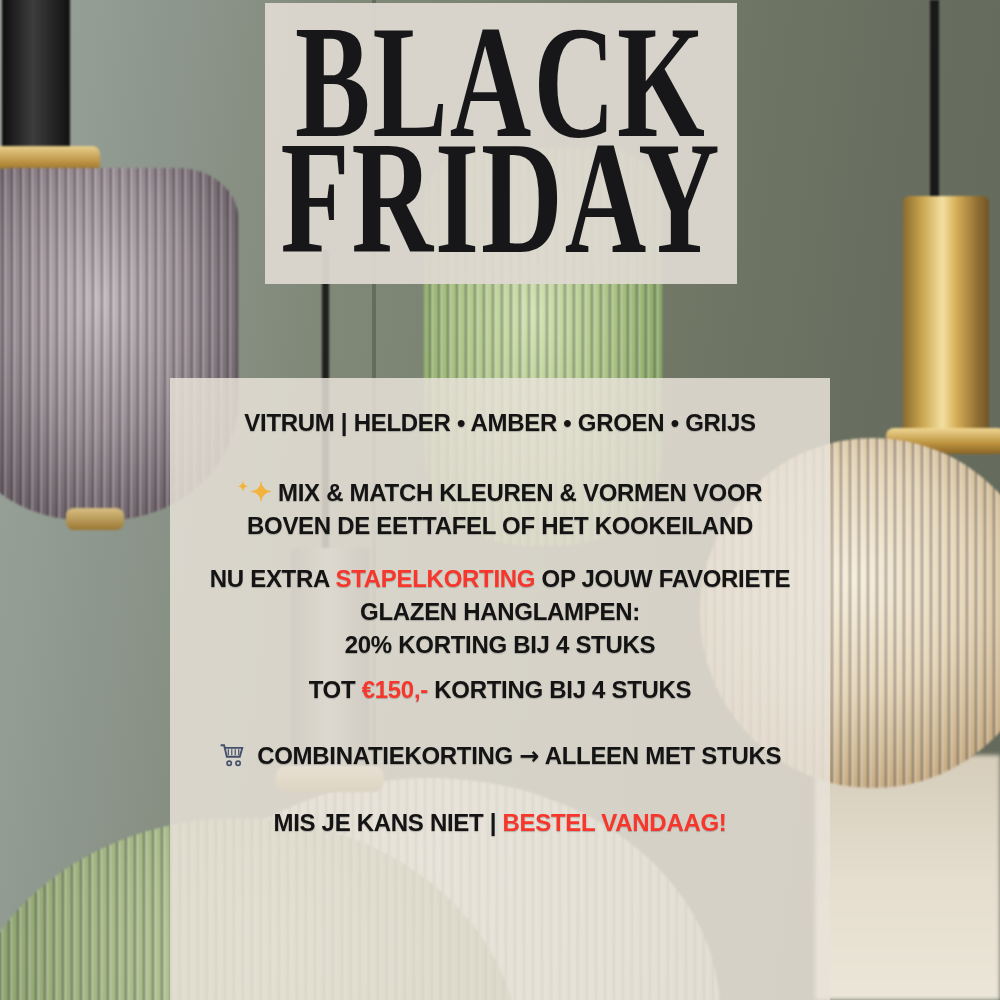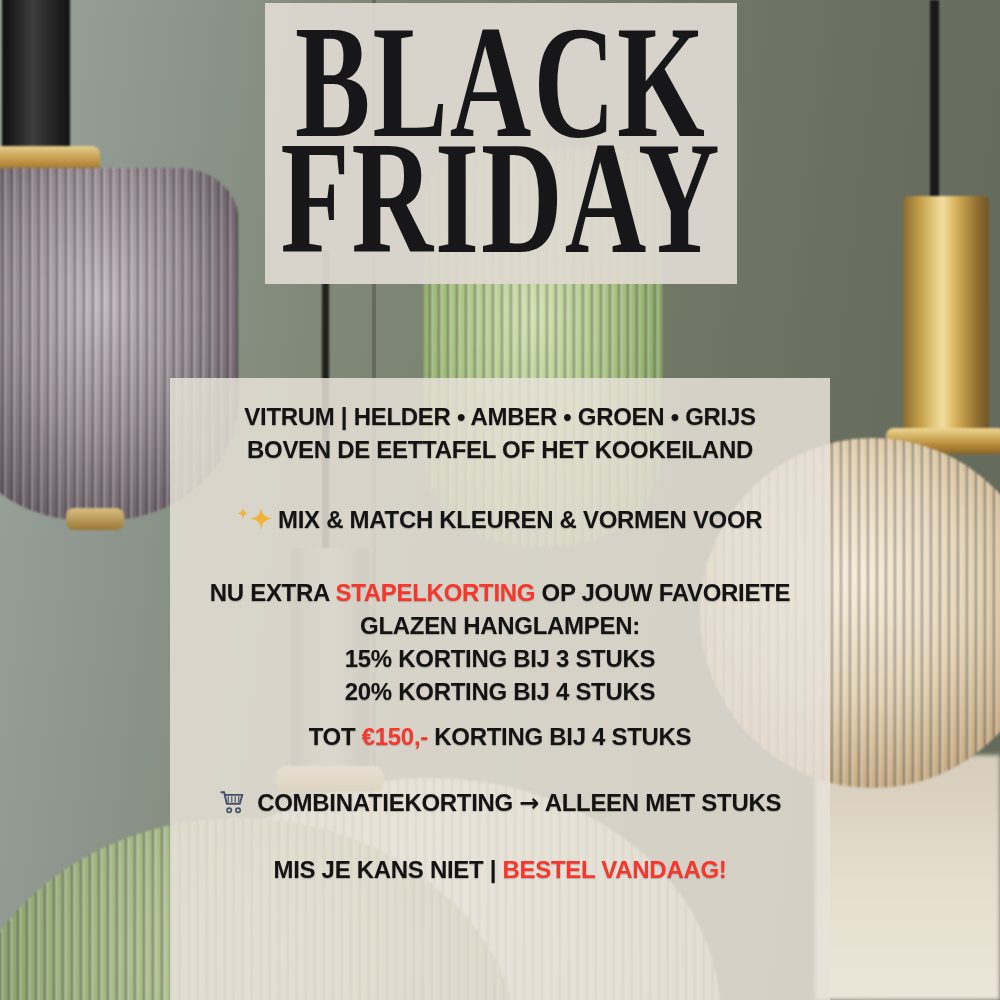--- a/index.html
+++ b/index.html
@@ -51,25 +51,25 @@
   .green-oval{left:-42px;top:818px;width:562px;height:480px;border-radius:50%;
     background:radial-gradient(ellipse at 56% 28%,#c4d4a6 0%,#a0b581 44%,#809962 74%,#66804c 100%);}
   
   .title-box{left:265px;top:3px;width:472px;height:281px;background:rgba(222,217,208,.94);}
   .title-line{position:absolute;left:0;width:100%;text-align:center;
     font-family:"Liberation Serif","DejaVu Serif",serif;font-weight:700;color:#17171a;
     font-size:113px;letter-spacing:2px;line-height:1;}
   .title-line span{display:inline-block;transform:scaleY(1.42);transform-origin:50% 50%;}
   .tl1{top:22px;} .tl2{top:138px;}
   .panel{left:170px;top:378px;width:660px;height:622px;background:rgba(231,226,216,.85);
-    display:flex;flex-direction:column;align-items:center;padding-top:22px;box-sizing:border-box;}
+    display:flex;flex-direction:column;align-items:center;padding-top:28px;box-sizing:border-box;}
   .line{width:640px;text-align:center;font-weight:800;font-size:24px;line-height:33px;
     letter-spacing:-.3px;color:#141414;text-shadow:0 1px 1px rgba(60,60,60,.30);}
   .red{color:#f8362b;}
-  .mt1{margin-top:31px;} .mt2{margin-top:40px;} .mt3{margin-top:33px;} .mt4{margin-top:12px;}
+  .mt1{margin-top:31px;} .mt2{margin-top:20px;} .mt3{margin-top:33px;} .mt4{margin-top:12px;}
   .sparkle-big{color:#f2b33d;font-size:26px;text-shadow:none;}
   .sparkle-small{color:#f2b33d;font-size:13px;vertical-align:10px;margin-right:2px;text-shadow:none;}
   .cart-svg{vertical-align:-4px;margin-right:6px;}
   .arrow{font-family:"DejaVu Sans",sans-serif;font-weight:700;}
 </style>
 </head>
 <body>
 
 <div id="poster">
 
@@ -105,38 +105,35 @@
   <div class="abs lamp green-oval">
       <div class="ribs"></div>
     </div>
 
   <div class="abs panel">
 
     <div class="line">
       <span>VITRUM | HELDER • AMBER • GROEN • GRIJS</span>
     </div>
 
-    <div class="line">
-      <span>BOVEN DE EETTAFEL OF HET KOOKEILAND</span>
-    </div>
     <div class="line mt1">
       <span class="sparkle-small">✦</span><span class="sparkle-big">✦</span>
       <span>MIX &amp; MATCH KLEUREN &amp; VORMEN VOOR</span>
+    </div>
+    <div class="line">
+      <span>BOVEN DE EETTAFEL OF HET KOOKEILAND</span>
     </div>
 
     <div class="line mt2">
       <span>NU EXTRA </span><span class="red">STAPELKORTING</span><span> OP JOUW FAVORIETE</span>
     </div>
     <div class="line">
       <span>GLAZEN HANGLAMPEN:</span>
     </div>
 
-    <div class="line">
-      <span>15% KORTING BIJ 3 STUKS</span>
-    </div>
     <div class="line">
       <span>20% KORTING BIJ 4 STUKS</span>
     </div>
 
     <div class="line mt4">
       <span>TOT </span><span class="red">€150,-</span><span> KORTING BIJ 4 STUKS</span>
     </div>
 
     <div class="line mt3">
       <svg class="cart-svg" width="26" height="26" viewBox="0 0 24 24">

